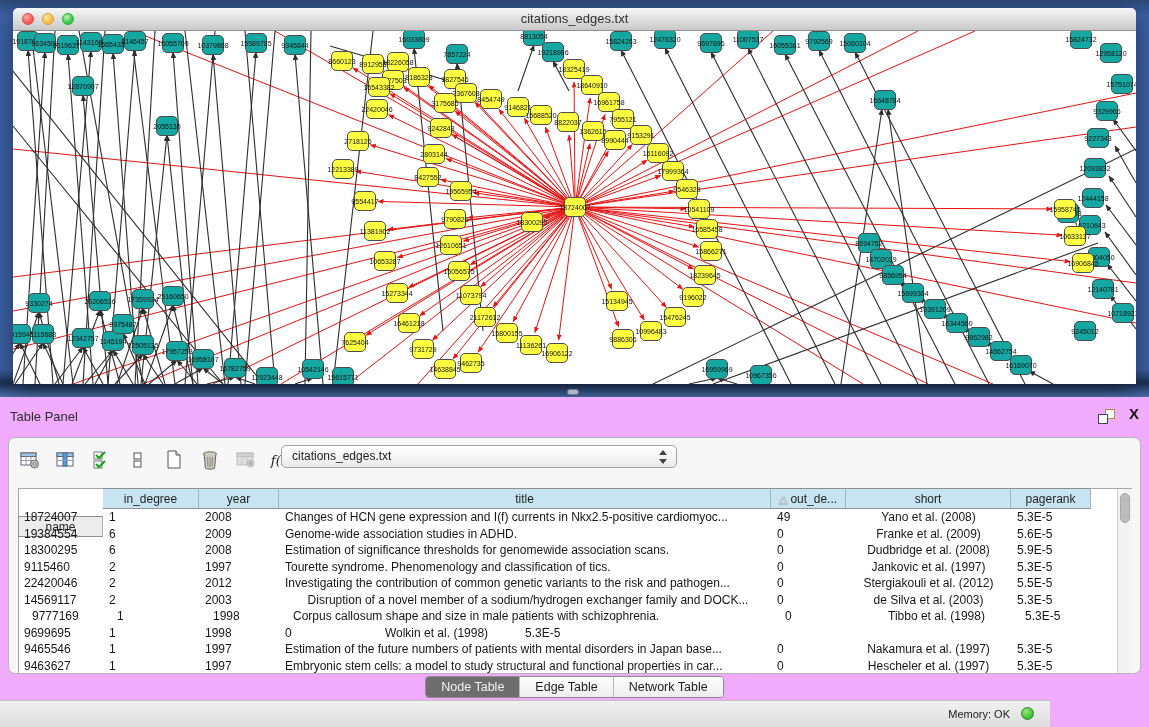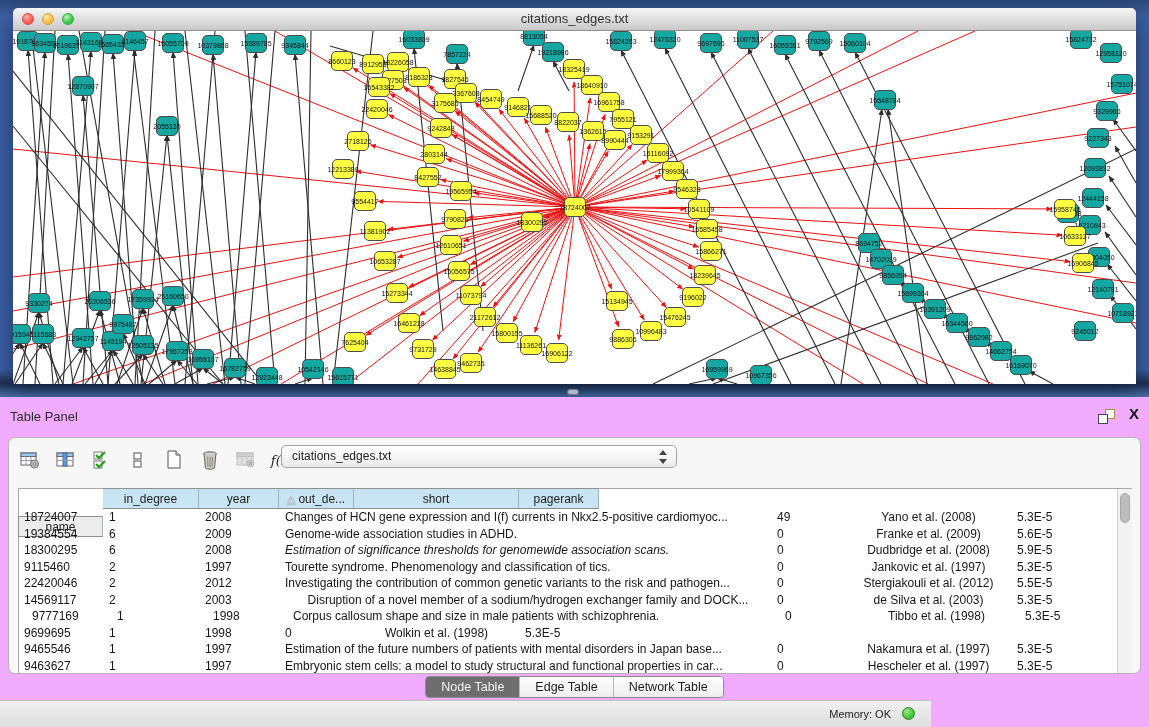--- a/index.html
+++ b/index.html
@@ -55,21 +55,21 @@
   .td.center{text-align:center;padding-left:0;}
   .vscroll{position:absolute;left:1108px;top:51px;width:14px;height:184px;background:#f3f3f3;border-left:1px solid #cfcfcf;}
   .vthumb{position:absolute;left:1.5px;top:4px;width:10px;height:30px;border-radius:6px;background:#bdbdbd;border:1px solid #a8a8a8;box-sizing:border-box;}
 
   .tabs-row{position:absolute;left:0;top:279px;width:100%;display:flex;justify-content:center;}
   .segctl{display:flex;border:1px solid #8d8d8d;border-radius:4px;overflow:hidden;height:20px;}
   .seg{padding:0 15px;line-height:20px;font-size:12.5px;background:linear-gradient(#ffffff,#ededed);color:#1c1c1c;}
   .seg.active{background:#6e6e6e;color:#f2f2f2;}
   .seg.div{border-left:1px solid #b9b9b9;}
 
-  .status-bar{position:absolute;left:0;top:303px;width:931px;height:27px;background:linear-gradient(#f0f0f0,#dedede);border-top:1px solid #c2c2c2;box-sizing:border-box;}
+  .status-bar{position:absolute;left:0;top:303px;width:1050px;height:27px;background:linear-gradient(#f0f0f0,#dedede);border-top:1px solid #c2c2c2;box-sizing:border-box;}
   .mem-label{position:absolute;right:40px;top:7px;font-size:11px;color:#1c1c1c;}
   .mem-dot{position:absolute;right:16px;top:6px;width:13px;height:13px;border-radius:50%;
     background:radial-gradient(circle at 35% 30%,#9fe37e,#3cc435 65%);border:1px solid #2f7d2a;box-sizing:border-box;}
 </style>
 </head>
 <body>
 
 <div id="screen">
 
   <div class="network-region">
@@ -848,20 +848,21 @@
             <span class="up"></span>
             <span class="dn"></span>
           </span>
       </div>
 
       <div class="table-bg"></div>
       <div class="thead" id="thead">
           <div class="th first" style="width: 85px;"><span>name</span></div>
           <div class="th" style="width: 96px;"><span>in_degree</span></div>
           <div class="th" style="width: 80px;"><span>year</span></div>
+          <div class="th" style="width: 492px;"><span>title</span></div>
           <div class="th" style="width: 75px;"><span class="sort">△</span><span>out_de...</span></div>
           <div class="th" style="width: 165px;"><span>short</span></div>
           <div class="th" style="width: 80px;"><span>pagerank</span></div>
         </div>
       <div class="tbody" id="tbody">
           <div class="tr">
             <div class="td" style="width: 85px;">18724007</div>
             <div class="td" style="width: 96px;">1</div>
             <div class="td" style="width: 80px;">2008</div>
             <div class="td" style="width: 492px;">Changes of HCN gene expression and I(f) currents in Nkx2.5-positive cardiomyoc...</div>
@@ -875,21 +876,21 @@
             <div class="td" style="width: 80px;">2009</div>
             <div class="td" style="width: 492px;">Genome-wide association studies in ADHD.</div>
             <div class="td" style="width: 75px;">0</div>
             <div class="td center" style="width: 165px;">Franke et al. (2009)</div>
             <div class="td" style="width: 80px;">5.6E-5</div>
           </div>
           <div class="tr">
             <div class="td" style="width: 85px;">18300295</div>
             <div class="td" style="width: 96px;">6</div>
             <div class="td" style="width: 80px;">2008</div>
-            <div class="td" style="width: 492px; font-style: italic;">Estimation of significance thresholds for genomewide association scans.</div>
+            <div class="td" style="width: 492px;">Estimation of significance thresholds for genomewide association scans.</div>
             <div class="td" style="width: 75px;">0</div>
             <div class="td center" style="width: 165px;">Dudbridge et al. (2008)</div>
             <div class="td" style="width: 80px;">5.9E-5</div>
           </div>
           <div class="tr">
             <div class="td" style="width: 85px;">9115460</div>
             <div class="td" style="width: 96px;">2</div>
             <div class="td" style="width: 80px;">1997</div>
             <div class="td" style="width: 492px;">Tourette syndrome. Phenomenology and classification of tics.</div>
             <div class="td" style="width: 75px;">0</div>

